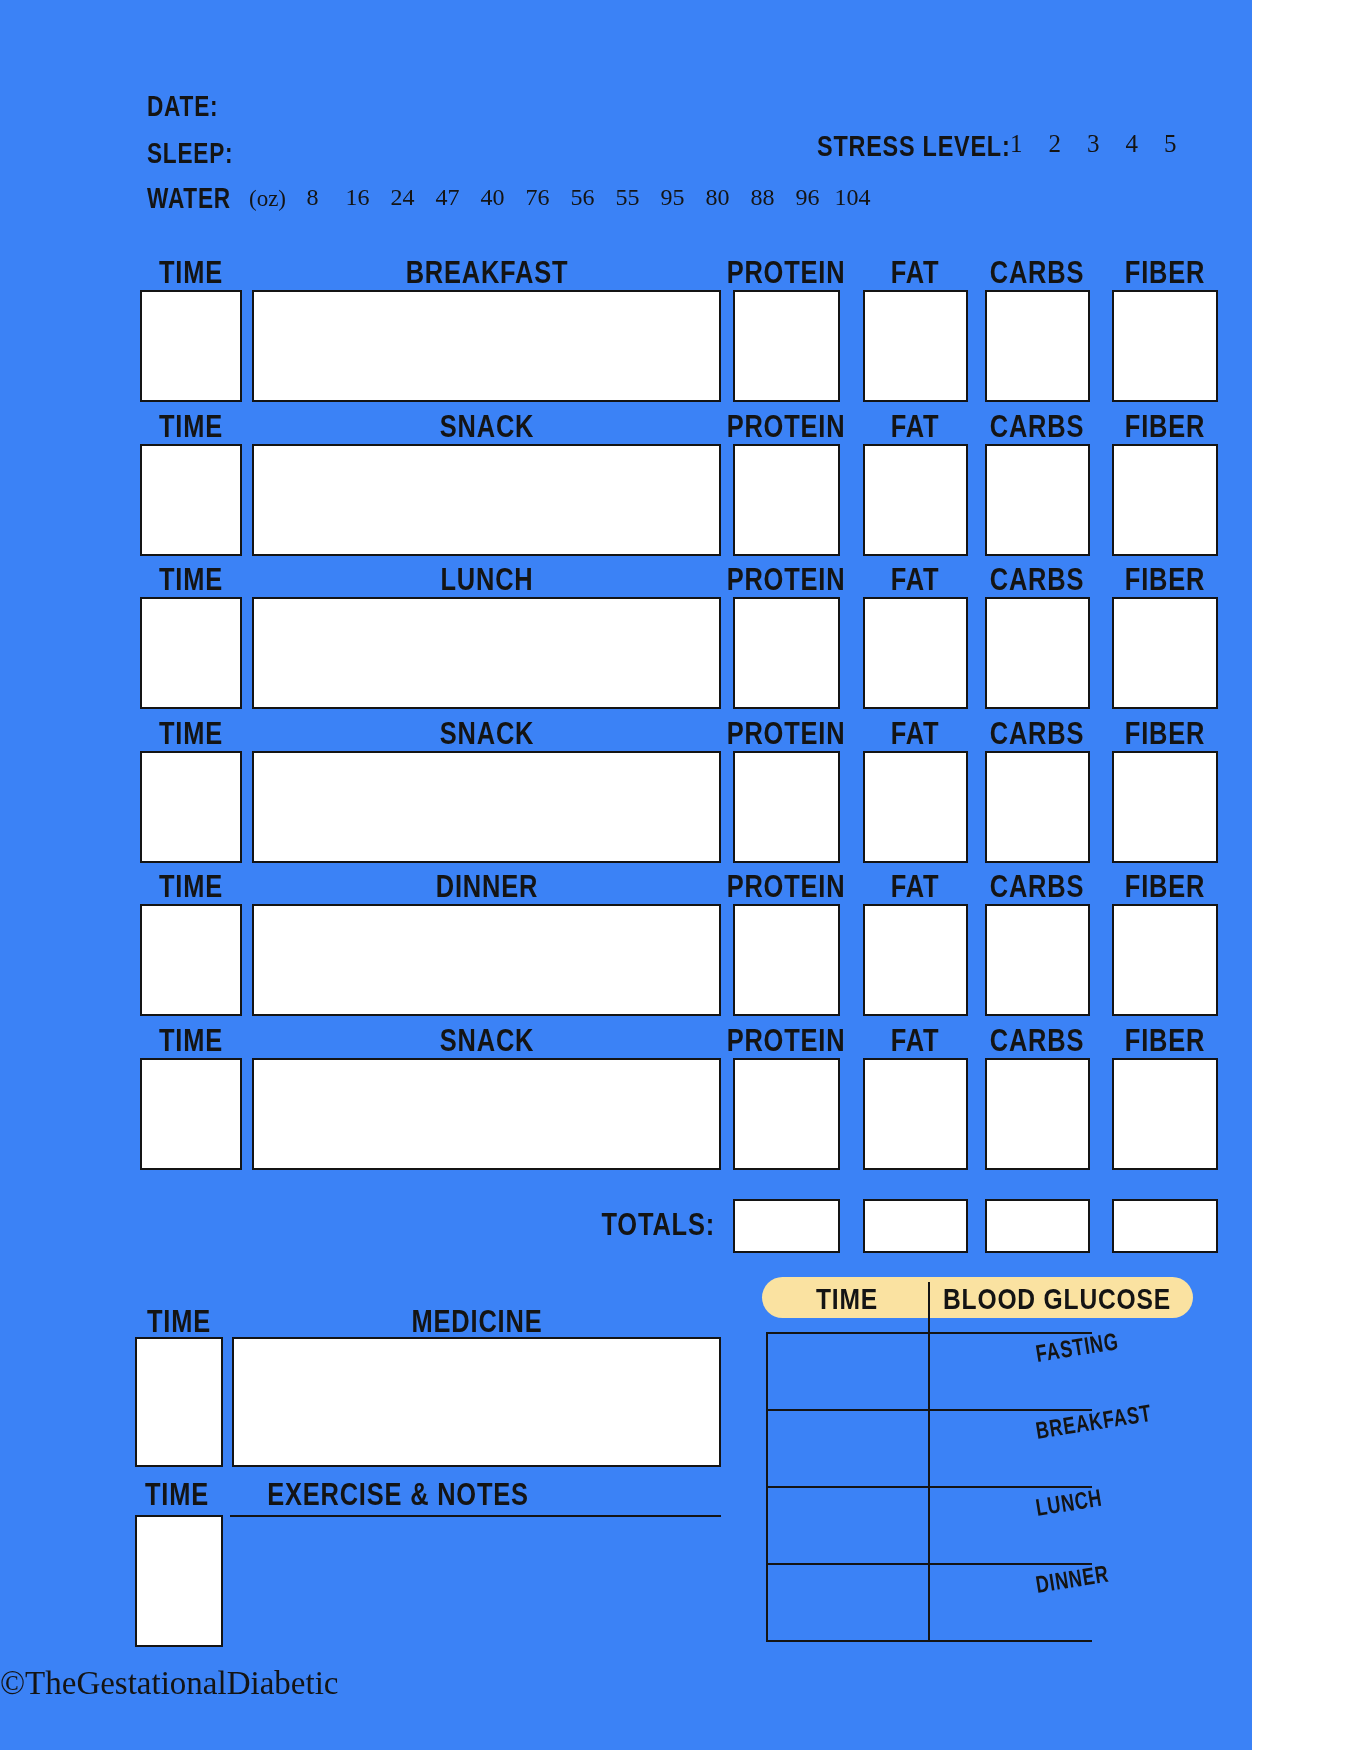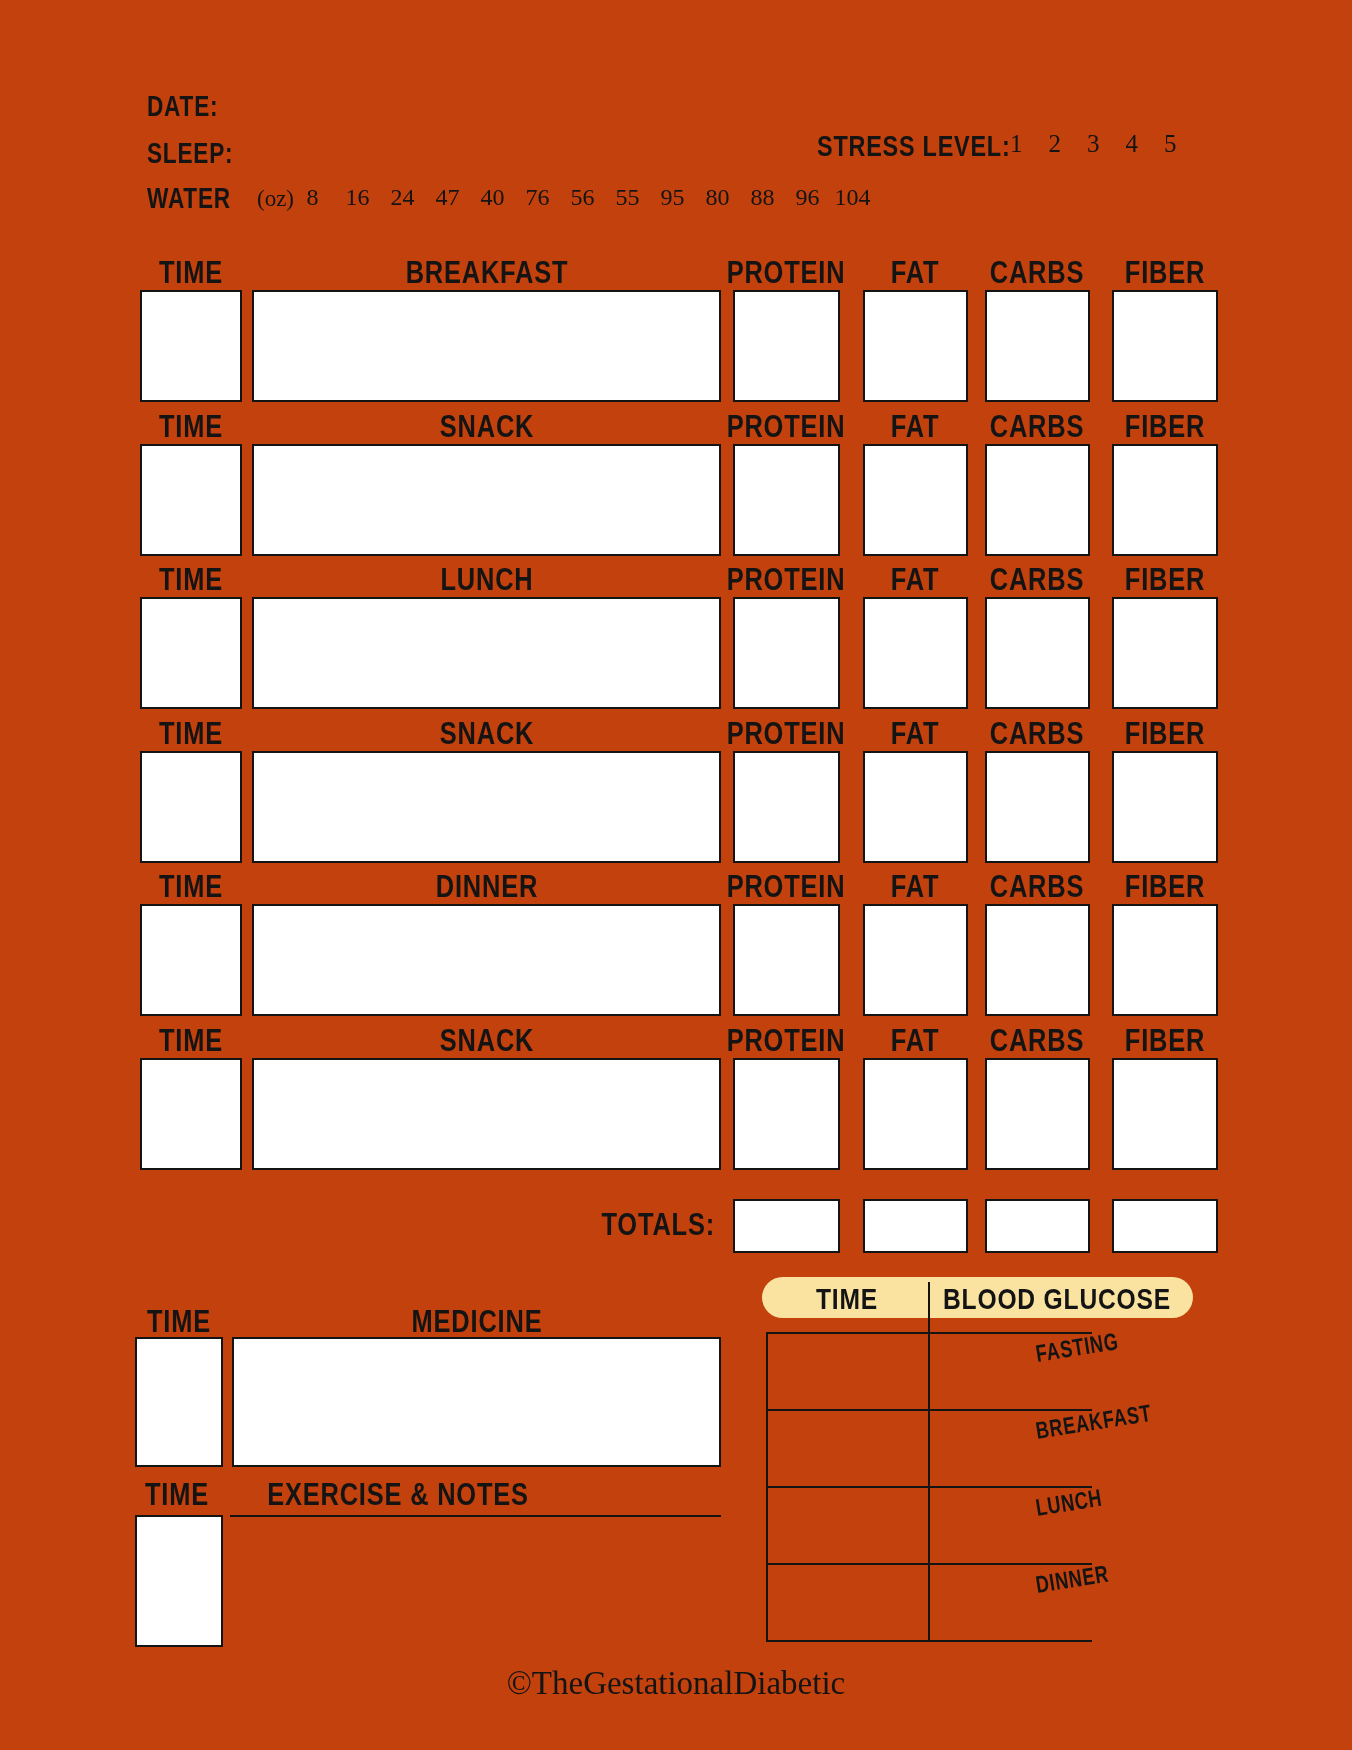--- a/index.html
+++ b/index.html
@@ -1,20 +1,20 @@
 <!DOCTYPE html>
 <html><head>
 <meta charset="utf-8">
 <style>
   html,body{margin:0;padding:0;background:#ffffff;}
   .page{
     position:relative;
-    width:1352px;
+    width:1252px;
     height:1750px;
-    background:#c2410c;
+    background:#3b82f6;
     font-family:"Liberation Sans",sans-serif;
     color:#141414;
     overflow:hidden;
   }
   
   .blabel{
     position:absolute;
     font-weight:700;
     font-size:29px;
     line-height:1;
@@ -25,21 +25,21 @@
   }
   .serif{font-family:"Liberation Serif",serif;}
   #date-label{left:147px;top:92px;}
   #sleep-label{left:147px;top:139px;}
   #water-label{left:147px;top:184px;}
   #stress-label{left:817px;top:131px;font-size:30px;}
   #stress-levels{
     position:absolute;left:1010px;top:130px;display:flex;gap:26px;
     font-family:"Liberation Serif",serif;font-size:25px;line-height:1.1;
   }
-  #water-oz{position:absolute;left:257px;top:185px;font-size:23px;line-height:1.2;}
+  #water-oz{position:absolute;left:249px;top:185px;font-size:23px;line-height:1.2;}
   #water-amounts{position:absolute;left:290px;top:183px;display:flex;}
   .water-num{
     width:45px;text-align:center;
     font-family:"Liberation Serif",serif;font-size:24px;line-height:1.2;
   }
   
   .colhdr{
     position:absolute;top:0;
     font-weight:700;font-size:31px;line-height:1;letter-spacing:1px;white-space:nowrap;
     transform:translateX(-50%) scaleX(0.82);
@@ -93,21 +93,21 @@
   .bg-cell{position:absolute;top:0;bottom:0;}
   .bg-time{left:0;width:161px;}
   .bg-value{left:163px;right:0;}
   .bg-label{
     position:absolute;left:268px;top:8px;
     font-weight:700;font-size:24px;line-height:1;letter-spacing:1px;white-space:nowrap;
     transform-origin:left center;transform:rotate(-9deg) scaleX(0.75);
   }
   
   #footer{
-    position:absolute;left:0;top:1664px;width:100%;text-align:center;
+    position:absolute;left:0;top:1664px;width:100%;text-align:left;
     font-family:"Liberation Serif",serif;font-size:33px;line-height:1.2;
   }
 </style>
 </head>
 <body>
 
 <div class="page">
 
   <div class="blabel" id="date-label">DATE:</div>
   <div class="blabel" id="sleep-label">SLEEP:</div>

